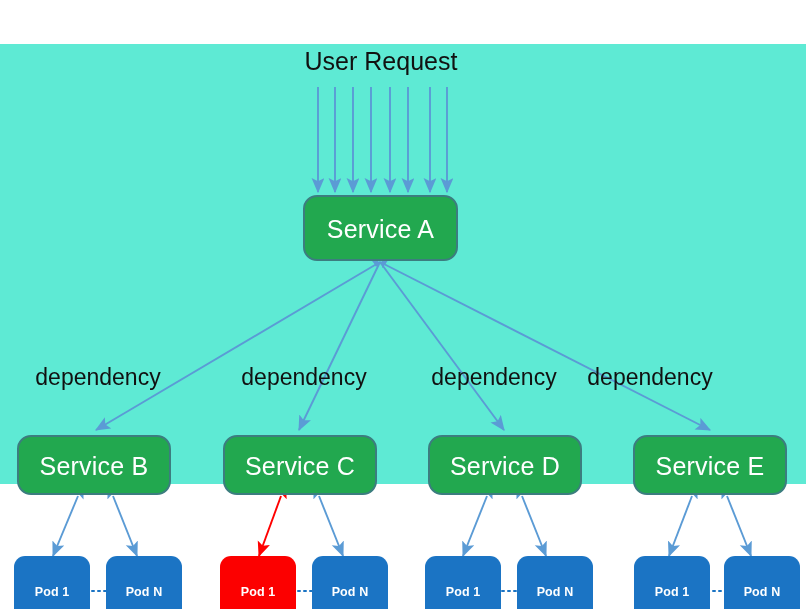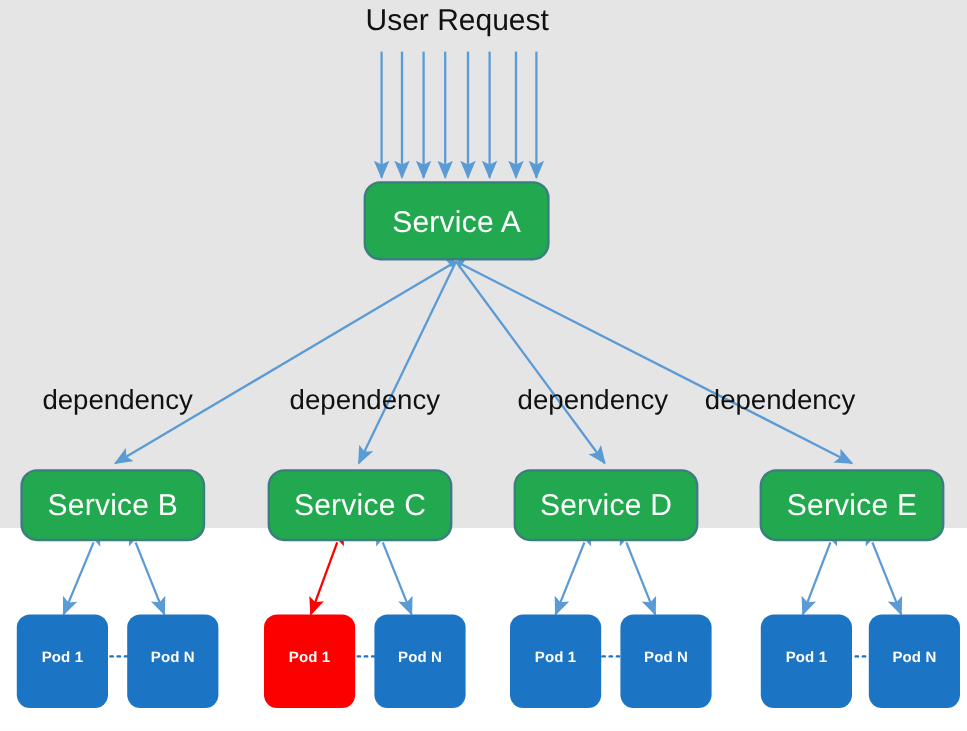--- a/index.html
+++ b/index.html
@@ -10,21 +10,22 @@
   body {
     width: 806px;
     height: 609px;
     overflow: hidden;
     font-family: "Liberation Sans", sans-serif;
   }
   #diagram-root {
     position: relative;
     width: 806px;
     height: 440px;
-    background: #e5e5e5;
+    background: #5eead4;
+    margin-top: 44px;
   }
   svg.canvas {
     position: absolute;
     top: 0;
     left: 0;
     width: 806px;
     height: 609px;
   }
   .node-label {
     font-family: "Liberation Sans", sans-serif;

